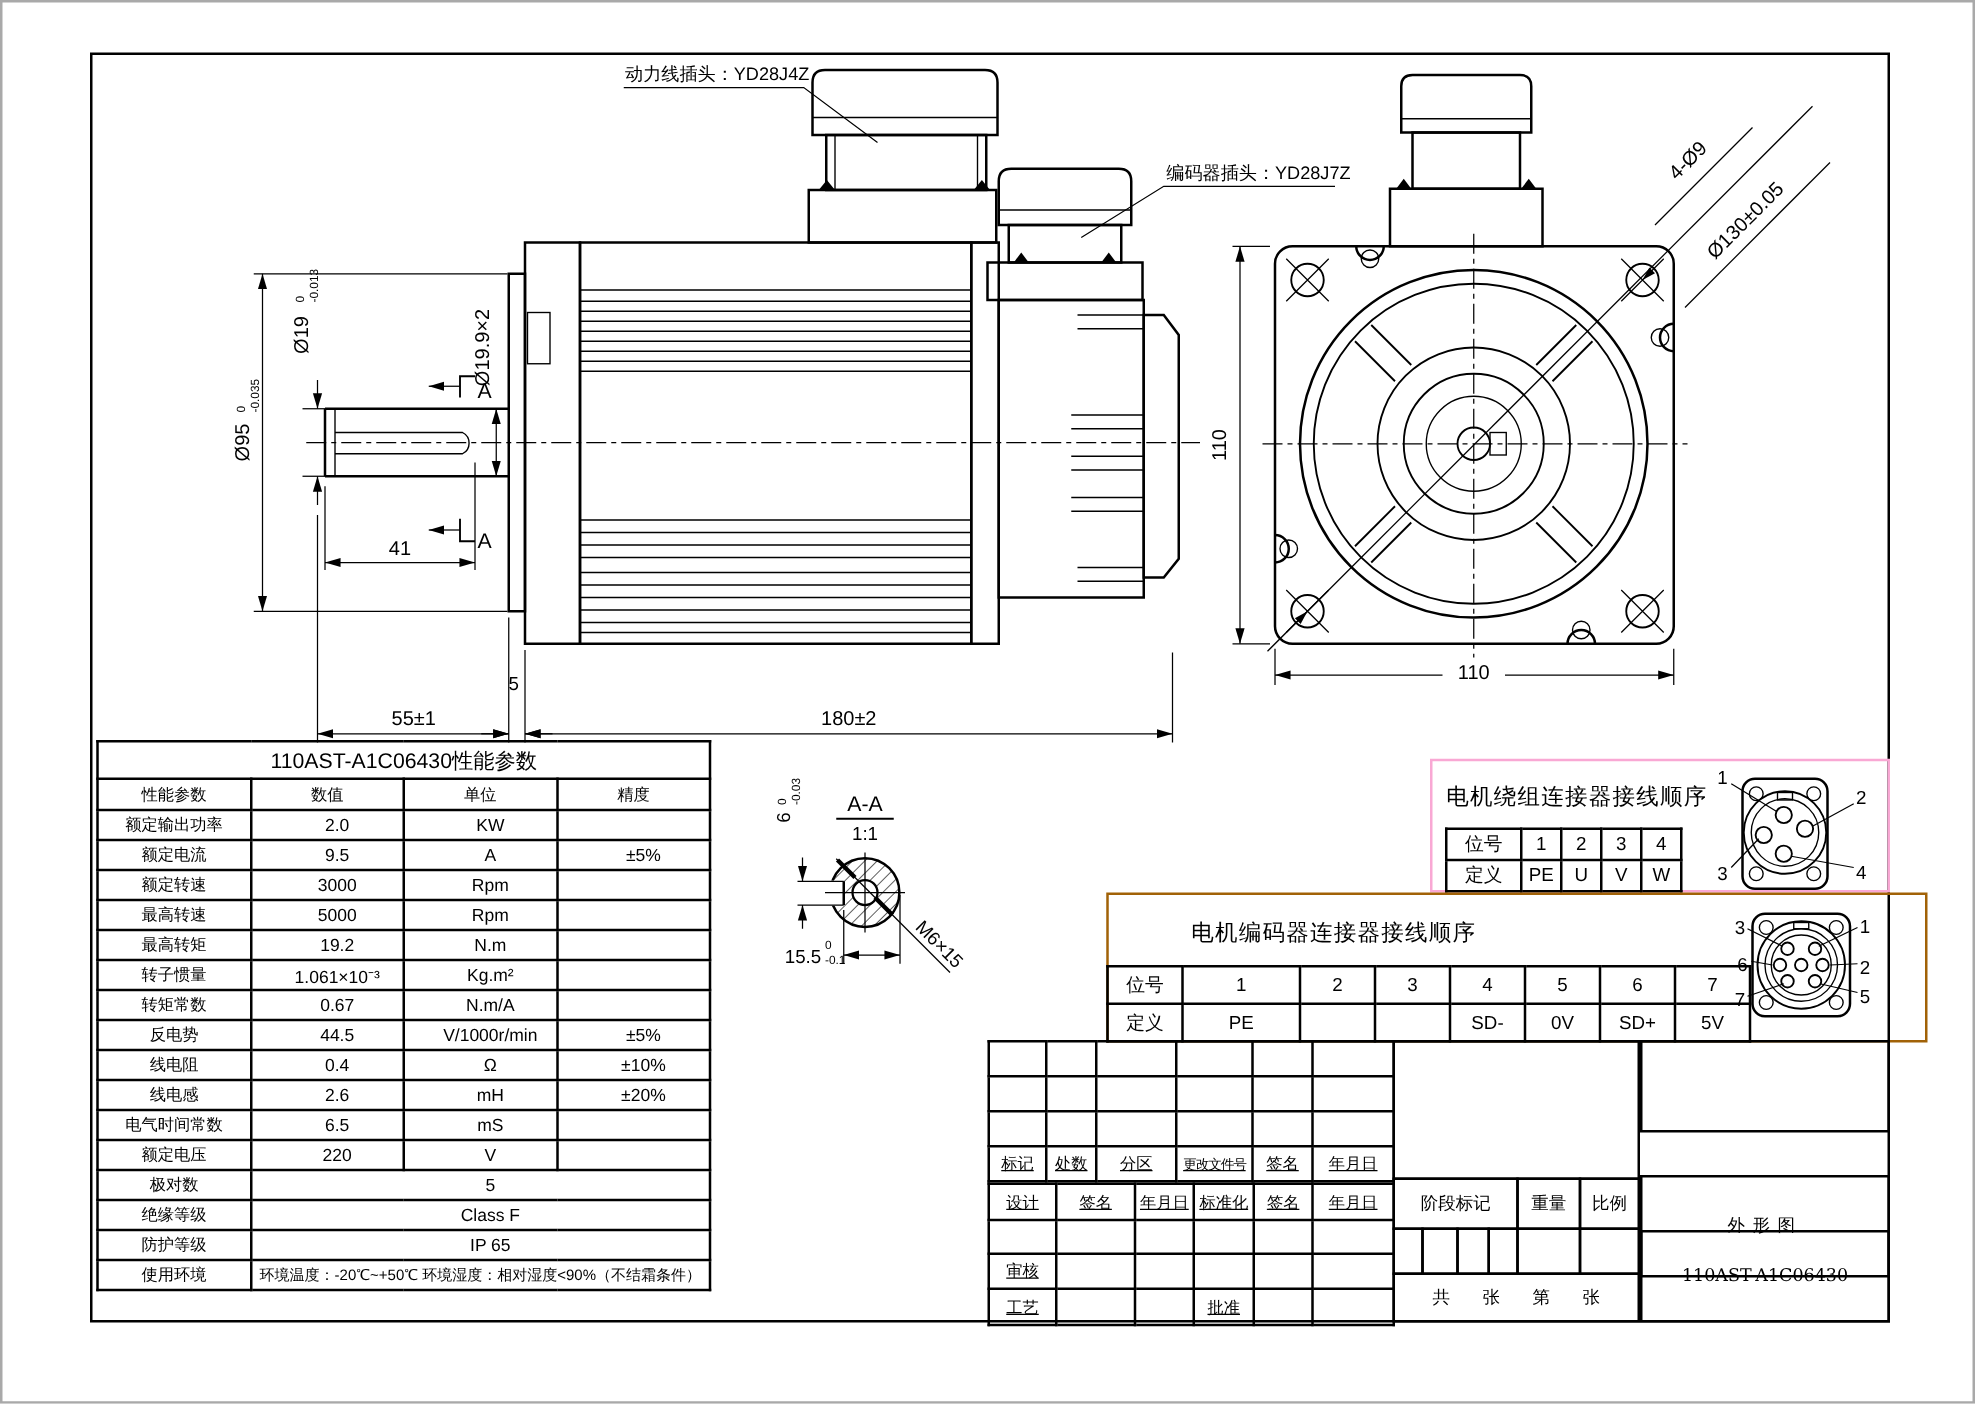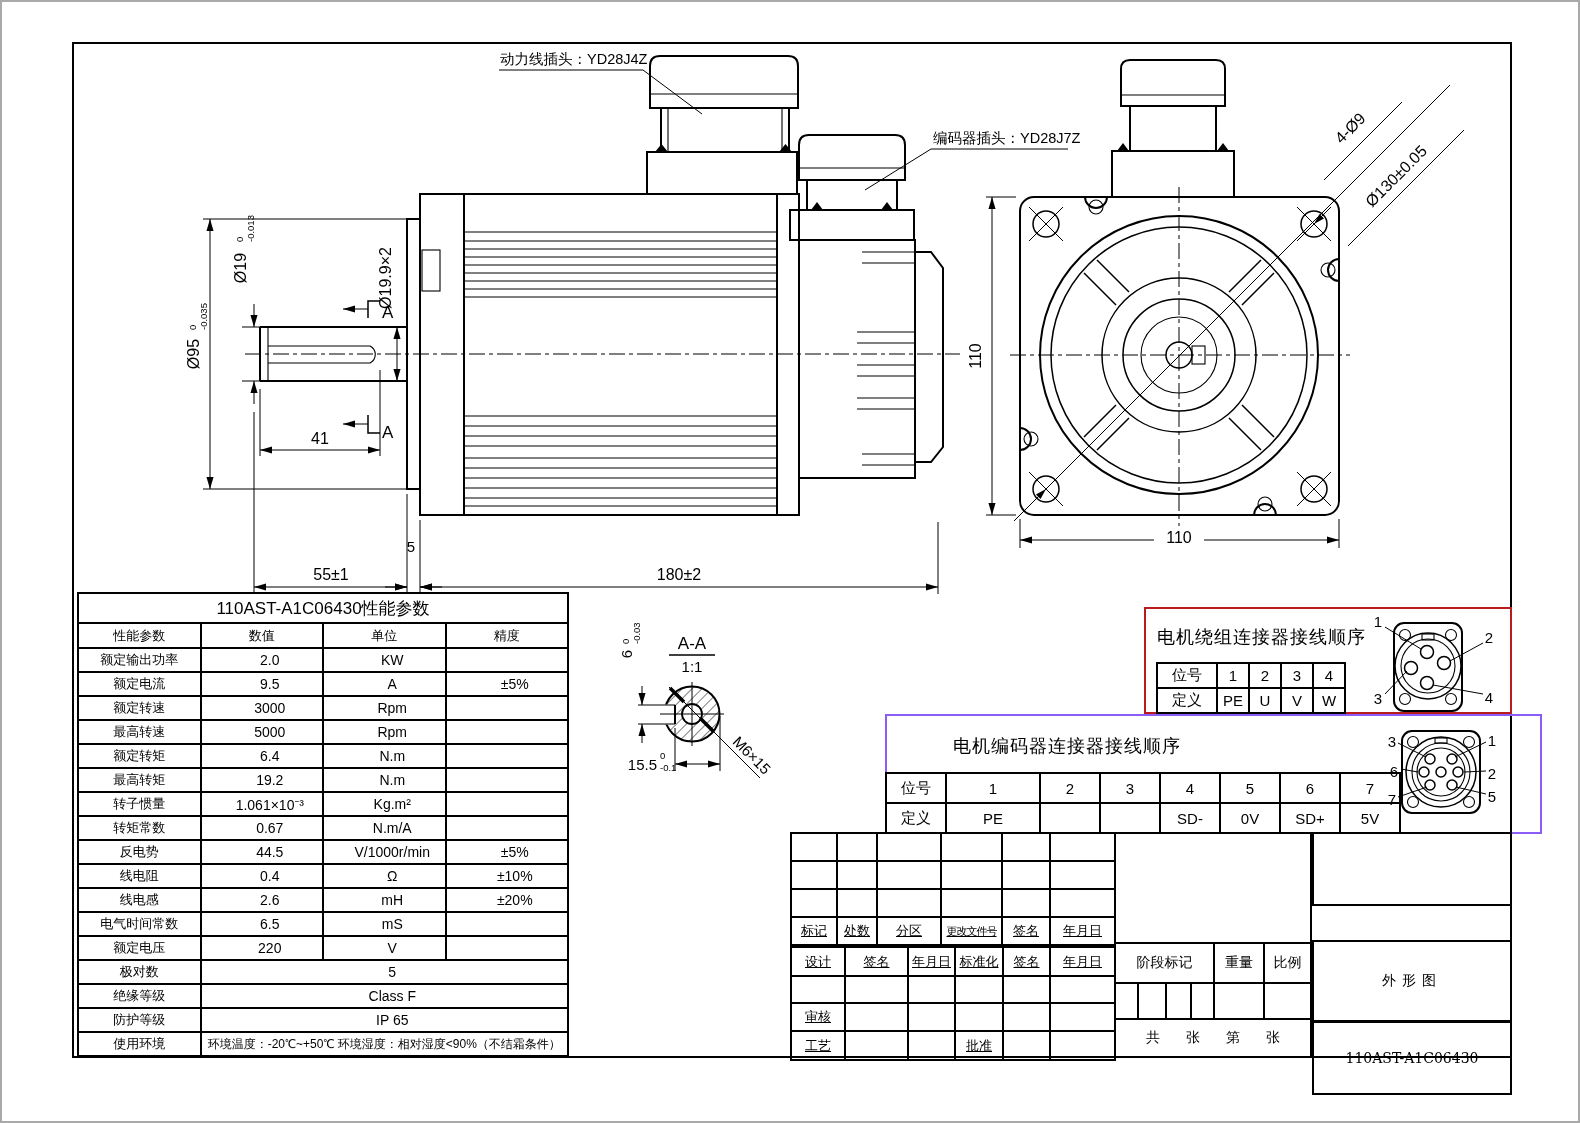--- a/index.html
+++ b/index.html
@@ -24,26 +24,26 @@
   td{border:2px solid #000;text-align:center;font-size:13px;padding:0;overflow:hidden;white-space:nowrap;}
   .perf{position:absolute;left:75px;top:590px;}
   .perf table{width:492px;}
   .perf tr{height:24px;}
   .perf tr.t-title{height:30px;}
   .perf tr.t-head{height:25px;margin-left:28px;}
   .perf .t-title td{font-size:17px;}
   .perf td.val{font-size:14px;padding-left:16px;}
   .perf td.env{font-size:12px;}
   
-  .wbox{position:absolute;left:1142px;top:605px;width:368px;height:107px;border:2px solid #b91c1c;box-sizing:border-box;}
+  .wbox{position:absolute;left:1142px;top:605px;width:368px;height:107px;border:2px solid #f9a8d4;box-sizing:border-box;}
   .wbox .ctitle{position:absolute;left:11px;top:16px;font-size:18px;letter-spacing:1px;}
   .wbox table{position:absolute;left:10px;bottom:-2px;}
   .wbox tr{height:25px;}
   .wbox td{font-size:15px;}
-  .ebox{position:absolute;left:883px;top:712px;width:657px;height:120px;border:2px solid #8b5cf6;box-sizing:border-box;}
+  .ebox{position:absolute;left:883px;top:712px;width:657px;height:120px;border:2px solid #a16207;box-sizing:border-box;}
   .ebox .ctitle{position:absolute;left:66px;top:18px;font-size:18px;letter-spacing:1px;}
   .ebox table{position:absolute;left:-2px;bottom:-2px;}
   .ebox tr{height:30px;}
   .ebox td{font-size:15px;}
   
   .tb{position:absolute;box-sizing:border-box;}
   .tb .cell{position:absolute;border:2px solid #000;box-sizing:border-box;display:flex;align-items:center;justify-content:center;font-size:14px;}
   .rev{position:absolute;left:788px;top:830px;}
   .rev table{width:324px;}
   .rev td{font-size:13px;}
@@ -86,26 +86,20 @@
       <tr>
             <td>额定转速</td>
             <td class="val">3000</td>
             <td class="val">Rpm</td>
             <td class="val"></td>
           </tr>
       <tr>
             <td>最高转速</td>
             <td class="val">5000</td>
             <td class="val">Rpm</td>
-            <td class="val"></td>
-          </tr>
-      <tr>
-            <td>额定转矩</td>
-            <td class="val">6.4</td>
-            <td class="val">N.m</td>
             <td class="val"></td>
           </tr>
       <tr>
             <td>最高转矩</td>
             <td class="val">19.2</td>
             <td class="val">N.m</td>
             <td class="val"></td>
           </tr>
       <tr>
             <td>转子惯量</td>
@@ -325,21 +319,21 @@
       <span>共</span>
       <span>张</span>
       <span>第</span>
       <span>张</span>
     </div>
   </div>
 
   <div class="tb" style="left:1310px;top:830px;width:200px;height:226px;position:absolute;">
     <div class="cell" style="left:0;top:0;width:200px;height:74px;"></div>
     <div class="cell tb-title" style="left:0;top:72px;width:200px;height:82px;">外形图</div>
-    <div class="cell tb-part" style="left:0;top:152px;width:200px;height:74px;margin-top:37px;">110AST-A1C06430</div>
+    <div class="cell tb-part" style="left:0;top:152px;width:200px;height:74px;">110AST-A1C06430</div>
   </div>
 
   <svg class="art" width="1580" height="1123" viewBox="0 0 1580 1123">
     <defs>
       <marker id="arr" viewBox="0 0 12 8" refX="11.5" refY="4" markerWidth="13" markerHeight="9" orient="auto-start-reverse" markerUnits="userSpaceOnUse">
           <path d="M0,0.6 L11.5,4 L0,7.4 Z" fill="#000"></path>
         </marker>
       <pattern id="hatch" width="7" height="7" patternUnits="userSpaceOnUse" patternTransform="rotate(45)">
           <line x1="0" y1="0" x2="0" y2="7" stroke="#000" stroke-width="1"></line>
         </pattern>

